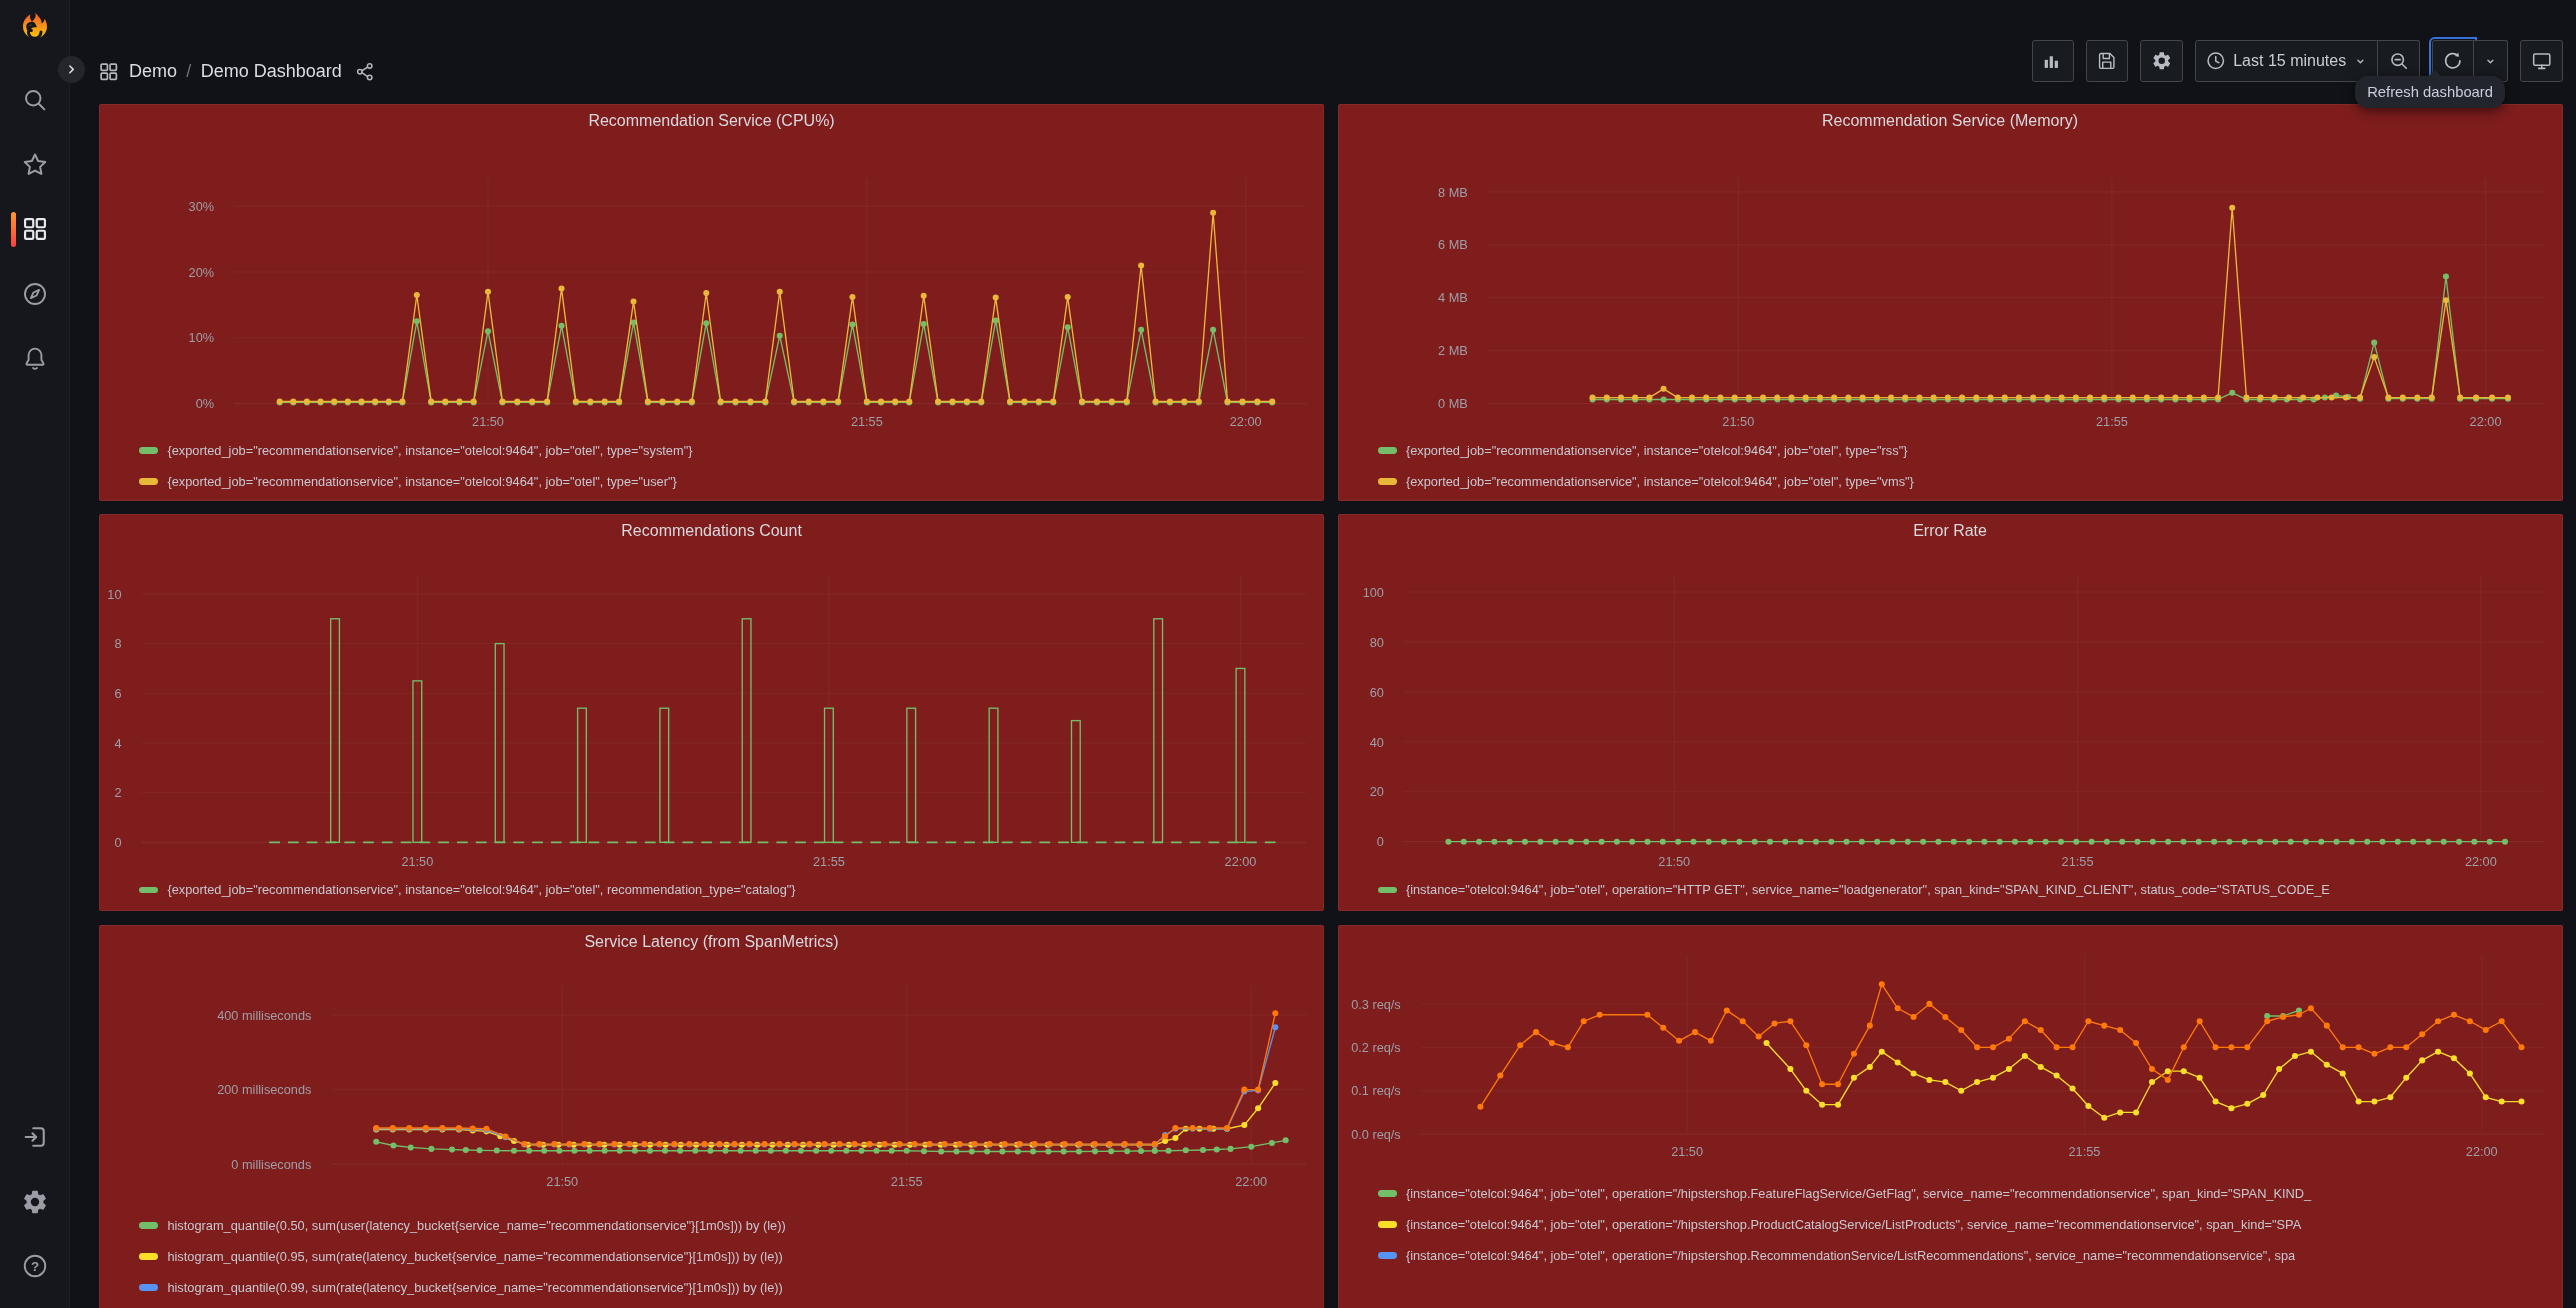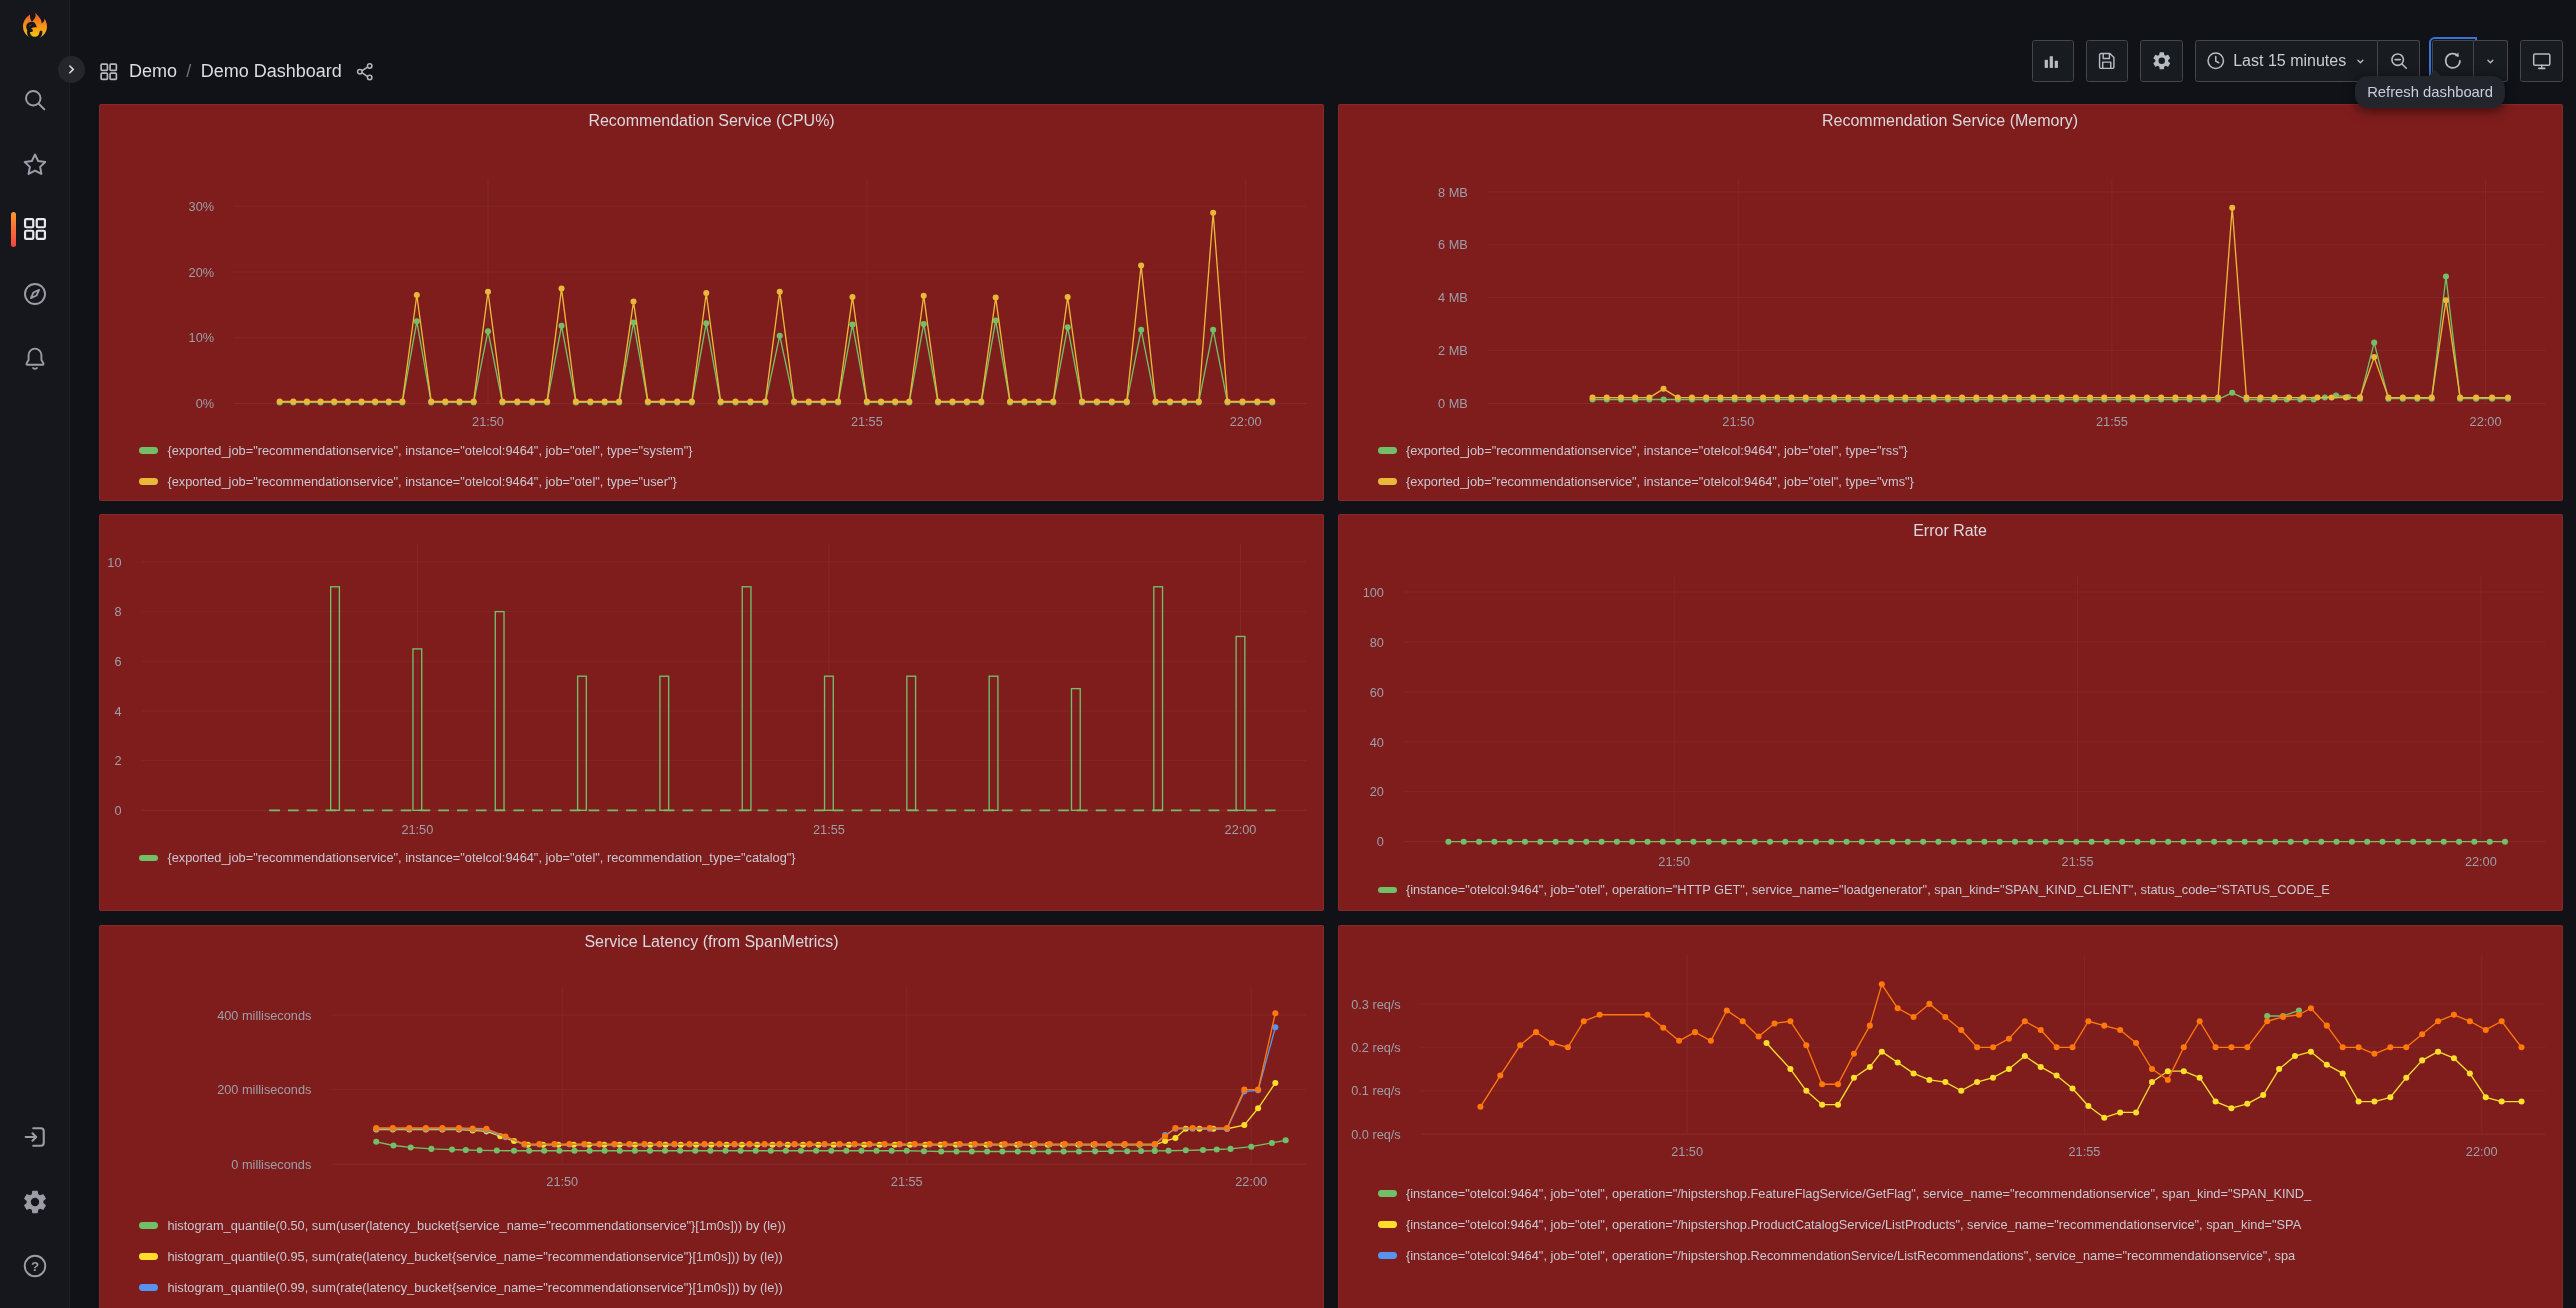--- a/index.html
+++ b/index.html
@@ -564,20 +564,23 @@
           <span class="leg-swatch" style="background: rgb(115, 191, 105);"></span>
           <span class="leg-text">{exported_job="recommendationservice", instance="otelcol:9464", job="otel", type="rss"}</span>
         </div>
         <div class="leg-row">
           <span class="leg-swatch" style="background: rgb(234, 184, 57);"></span>
           <span class="leg-text">{exported_job="recommendationservice", instance="otelcol:9464", job="otel", type="vms"}</span>
         </div>
       </div>
   </div>
   <div class="panel r2">
+    <div class="panel-header">
+        <span class="panel-title">Recommendations Count</span>
+      </div>
     <svg class="chart" viewBox="0 0 1823 487">
         <line x1="472.99646643109537" x2="472.99646643109537" y1="42" y2="440" stroke="rgba(204,204,220,0.09)" stroke-width="1"></line>
         <text x="472.99646643109537" y="475" fill="#9d9fa8" font-size="19" text-anchor="middle">21:50</text>
         <line x1="1086.4240282685512" x2="1086.4240282685512" y1="42" y2="440" stroke="rgba(204,204,220,0.09)" stroke-width="1"></line>
         <text x="1086.4240282685512" y="475" fill="#9d9fa8" font-size="19" text-anchor="middle">21:55</text>
         <line x1="1699.851590106007" x2="1699.851590106007" y1="42" y2="440" stroke="rgba(204,204,220,0.09)" stroke-width="1"></line>
         <text x="1699.851590106007" y="475" fill="#9d9fa8" font-size="19" text-anchor="middle">22:00</text>
         <line x1="62" x2="1798" y1="440" y2="440" stroke="rgba(204,204,220,0.13)" stroke-width="1"></line>
         <text x="32" y="447" fill="#9d9fa8" font-size="19" text-anchor="end">0</text>
         <line x1="62" x2="1798" y1="365.95348837209303" y2="365.95348837209303" stroke="rgba(204,204,220,0.09)" stroke-width="1"></line>

